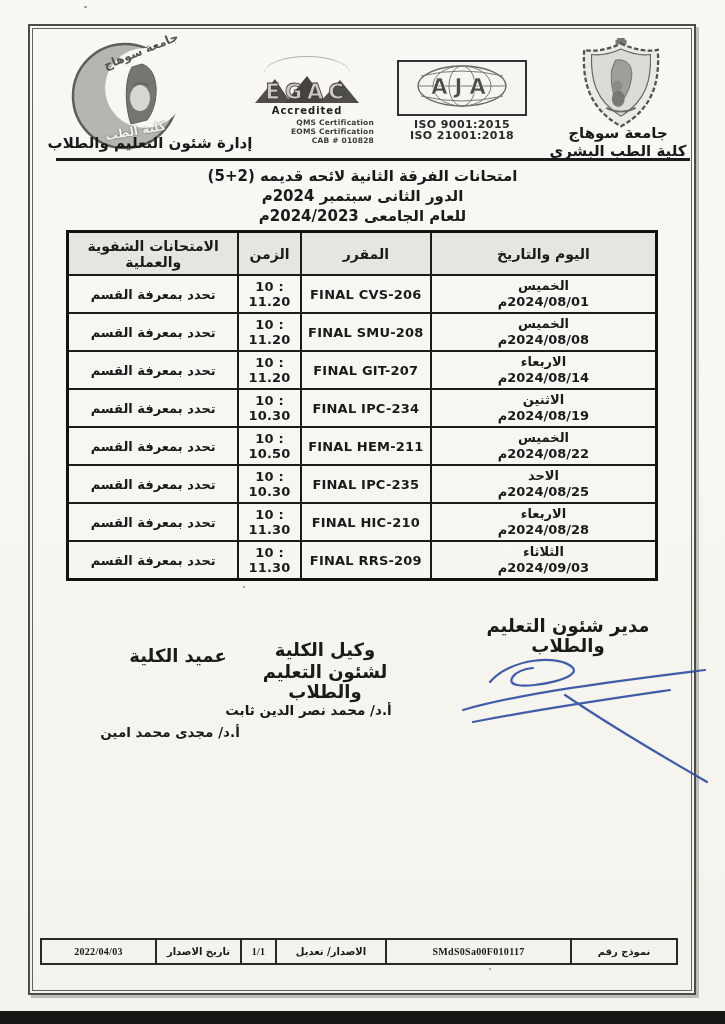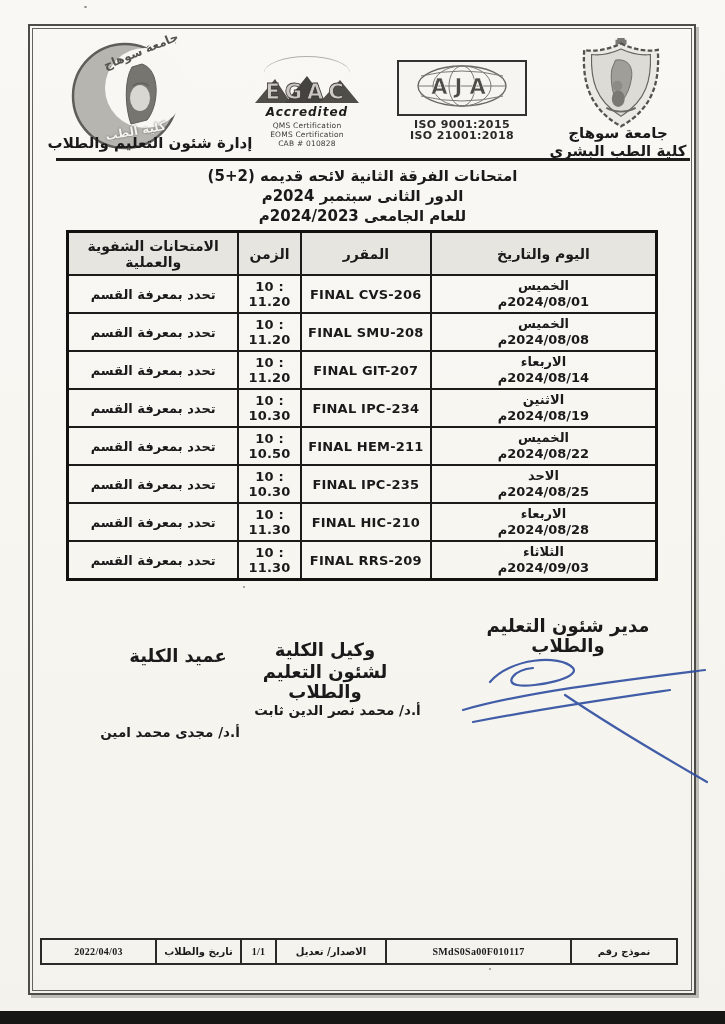--- a/index.html
+++ b/index.html
@@ -15,22 +15,22 @@
     border:2px solid #4e4c49;box-shadow:3px 3px 0 rgba(145,143,137,.55);}
   .frame-inner{position:absolute;inset:2px;border:1px solid #64625e;}
   
   .crescent-wrap{position:absolute;left:45px;top:36px;width:172px;height:118px;}
   .crescent-top-label{position:absolute;left:56px;top:8px;transform:rotate(-22deg);
     font-size:12px;font-weight:bold;color:#55534e;white-space:nowrap;}
   .crescent-bottom-label{position:absolute;left:60px;top:88px;transform:rotate(-10deg);
     font-size:12px;font-weight:bold;color:#f4f3ef;text-shadow:0 0 2px #55534e;white-space:nowrap;}
   .egac{position:absolute;left:240px;top:56px;width:134px;text-align:center;}
   .egac-arc{width:86px;height:16px;margin:0 auto;border-top:1.5px solid #8a8883;border-radius:50%/100% 100% 0 0;opacity:.65;}
-  .egac-accredited{font-size:12px;font-weight:800;color:#1d1c1a;letter-spacing:1px;margin-top:-4px;font-style:italic;}
-  .egac-certs{margin-top:2px;font-size:7.5px;line-height:9px;font-weight:normal;color:#3c3a38;letter-spacing:.2px;}
+  .egac-accredited{font-size:10px;font-weight:800;color:#1d1c1a;letter-spacing:1px;margin-top:-4px;}
+  .egac-certs{margin-top:2px;font-size:7.5px;line-height:9px;font-weight:bold;color:#3c3a38;letter-spacing:.2px;text-align:right;}
   .aja{position:absolute;left:395px;top:60px;width:134px;text-align:center;}
   .aja-box{width:126px;height:52px;margin:0 auto;border:2px solid #343230;position:relative;background:#f6f5f1;}
   .aja-iso{margin-top:4px;font-size:11px;line-height:10.5px;font-weight:bold;color:#2c2a28;letter-spacing:.4px;}
   .shield-wrap{position:absolute;left:575px;top:38px;width:92px;height:92px;}
   .uni-text{position:absolute;left:538px;top:124px;width:160px;text-align:center;
     font-size:15px;font-weight:bold;line-height:18px;direction:rtl;}
   .dept-text{position:absolute;left:45px;top:134px;width:210px;text-align:center;
     font-size:15px;font-weight:bold;direction:rtl;}
   .header-rule{position:absolute;left:56px;top:158px;width:634px;height:3px;background:#1d1d1b;}
   
@@ -231,38 +231,38 @@
     <g fill="none" stroke="#2e4da0" stroke-width="2.2" stroke-linecap="round" opacity="0.9">
       <path d="M35,42 C55,18 105,14 118,28 C126,38 80,48 62,45 C50,43 58,30 78,28"></path>
       <path d="M8,70 C70,52 170,40 250,30"></path>
       <path d="M18,82 C90,68 160,58 215,50"></path>
       <path d="M110,55 C150,82 200,112 252,142"></path>
     </g>
   </svg>
 
   <div class="sig-title" style="left:255px;top:640px;width:140px;">وكيل الكلية</div>
   <div class="sig-title" style="left:240px;top:662px;width:170px;">لشئون التعليم والطلاب</div>
-  <div class="sig-name" style="left:240px;top:702px;width:195px;">أ.د/ محمد نصر الدين ثابت</div>
+  <div class="sig-name" style="left:211px;top:702px;width:195px;">أ.د/ محمد نصر الدين ثابت</div>
 
   <div class="sig-title" style="left:118px;top:646px;width:120px;">عميد الكلية</div>
   <div class="sig-name" style="left:90px;top:724px;width:160px;">أ.د/ مجدى محمد امين</div>
 
   <table class="footer">
     <colgroup>
       <col style="width:115px">
         <col style="width:85px">
         <col style="width:35px">
       <col style="width:110px">
         <col style="width:185px">
         <col style="width:106px">
     </colgroup>
     <tbody>
         <tr>
       <td class="f-latin">2022/04/03</td>
-      <td class="f-ar">تاريخ والطلاب</td>
+      <td class="f-ar">تاريخ الاصدار</td>
       <td class="f-latin">1/1</td>
       <td class="f-ar">الاصدار/ تعديل</td>
       <td class="f-latin">SMdS0Sa00F010117</td>
       <td class="f-ar">نموذج رقم</td>
     </tr>
   </tbody>
     </table>
 
   <div class="black-band"></div>
 

